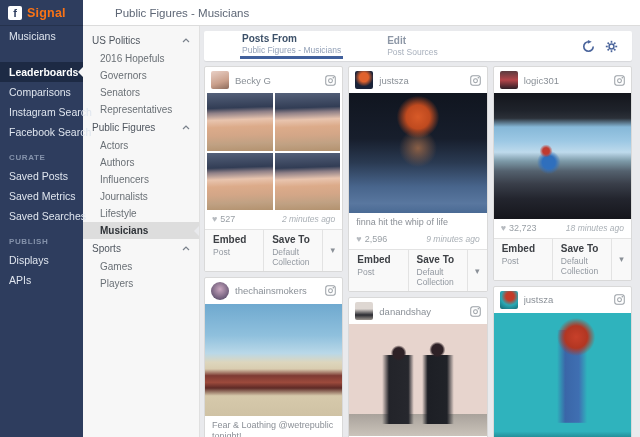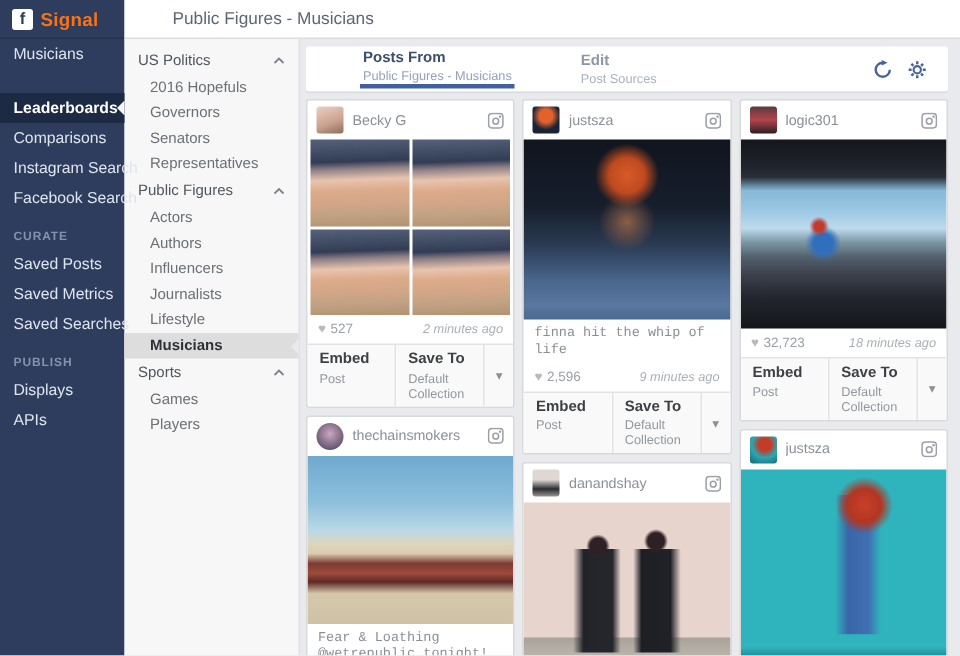--- a/index.html
+++ b/index.html
@@ -43,21 +43,21 @@
 
   
   .grid { display:flex; gap:5px; margin-top:5px; align-items:flex-start; }
   .col { flex:1; display:flex; flex-direction:column; gap:5px; min-width:0; }
   .card { background:#fff; border:1px solid #d9d9d9; border-radius:2px; overflow:hidden; }
   .card-head { height:26px; display:flex; align-items:center; gap:6px; padding:0 6px; }
   .avatar { width:18px; height:18px; border-radius:2px; flex:none; }
   .avatar.round { border-radius:50%; }
   .uname { font-size:9.5px; color:#8a9097; flex:1; white-space:nowrap; overflow:hidden; }
   .ig { flex:none; display:flex; }
-  .caption { padding:4px 7px 2px; font-size:9px; color:#8a8f96; line-height:1.25;font-family:Liberation Mono, monospace; }
+  .caption { padding:4px 7px 2px; font-size:9px; color:#8a8f96; line-height:1.25; }
   .stats { display:flex; align-items:baseline; padding:4px 7px 2px; }
   .heart { color:#b6babf; font-size:9px; margin-right:3px; }
   .likes { font-size:9px; color:#9aa0a6; }
   .time { margin-left:auto; font-size:8.5px; font-style:italic; color:#aab0b6; }
   .actions { display:flex; border-top:1px solid #e3e3e3; background:#f9f9f9; margin-top:3px; }
   .action { flex:1; padding:4px 8px; cursor:pointer; }
   .action + .action { border-left:1px solid #e3e3e3; }
   .a-label { font-size:10px; font-weight:bold; color:#3d4045; line-height:1.25; }
   .a-sub { font-size:8.5px; color:#9298a0; line-height:1.2; }
   .caret-cell { width:20px; border-left:1px solid #e3e3e3; display:flex; align-items:center; justify-content:center; color:#8a9097; font-size:9px; cursor:pointer; }

